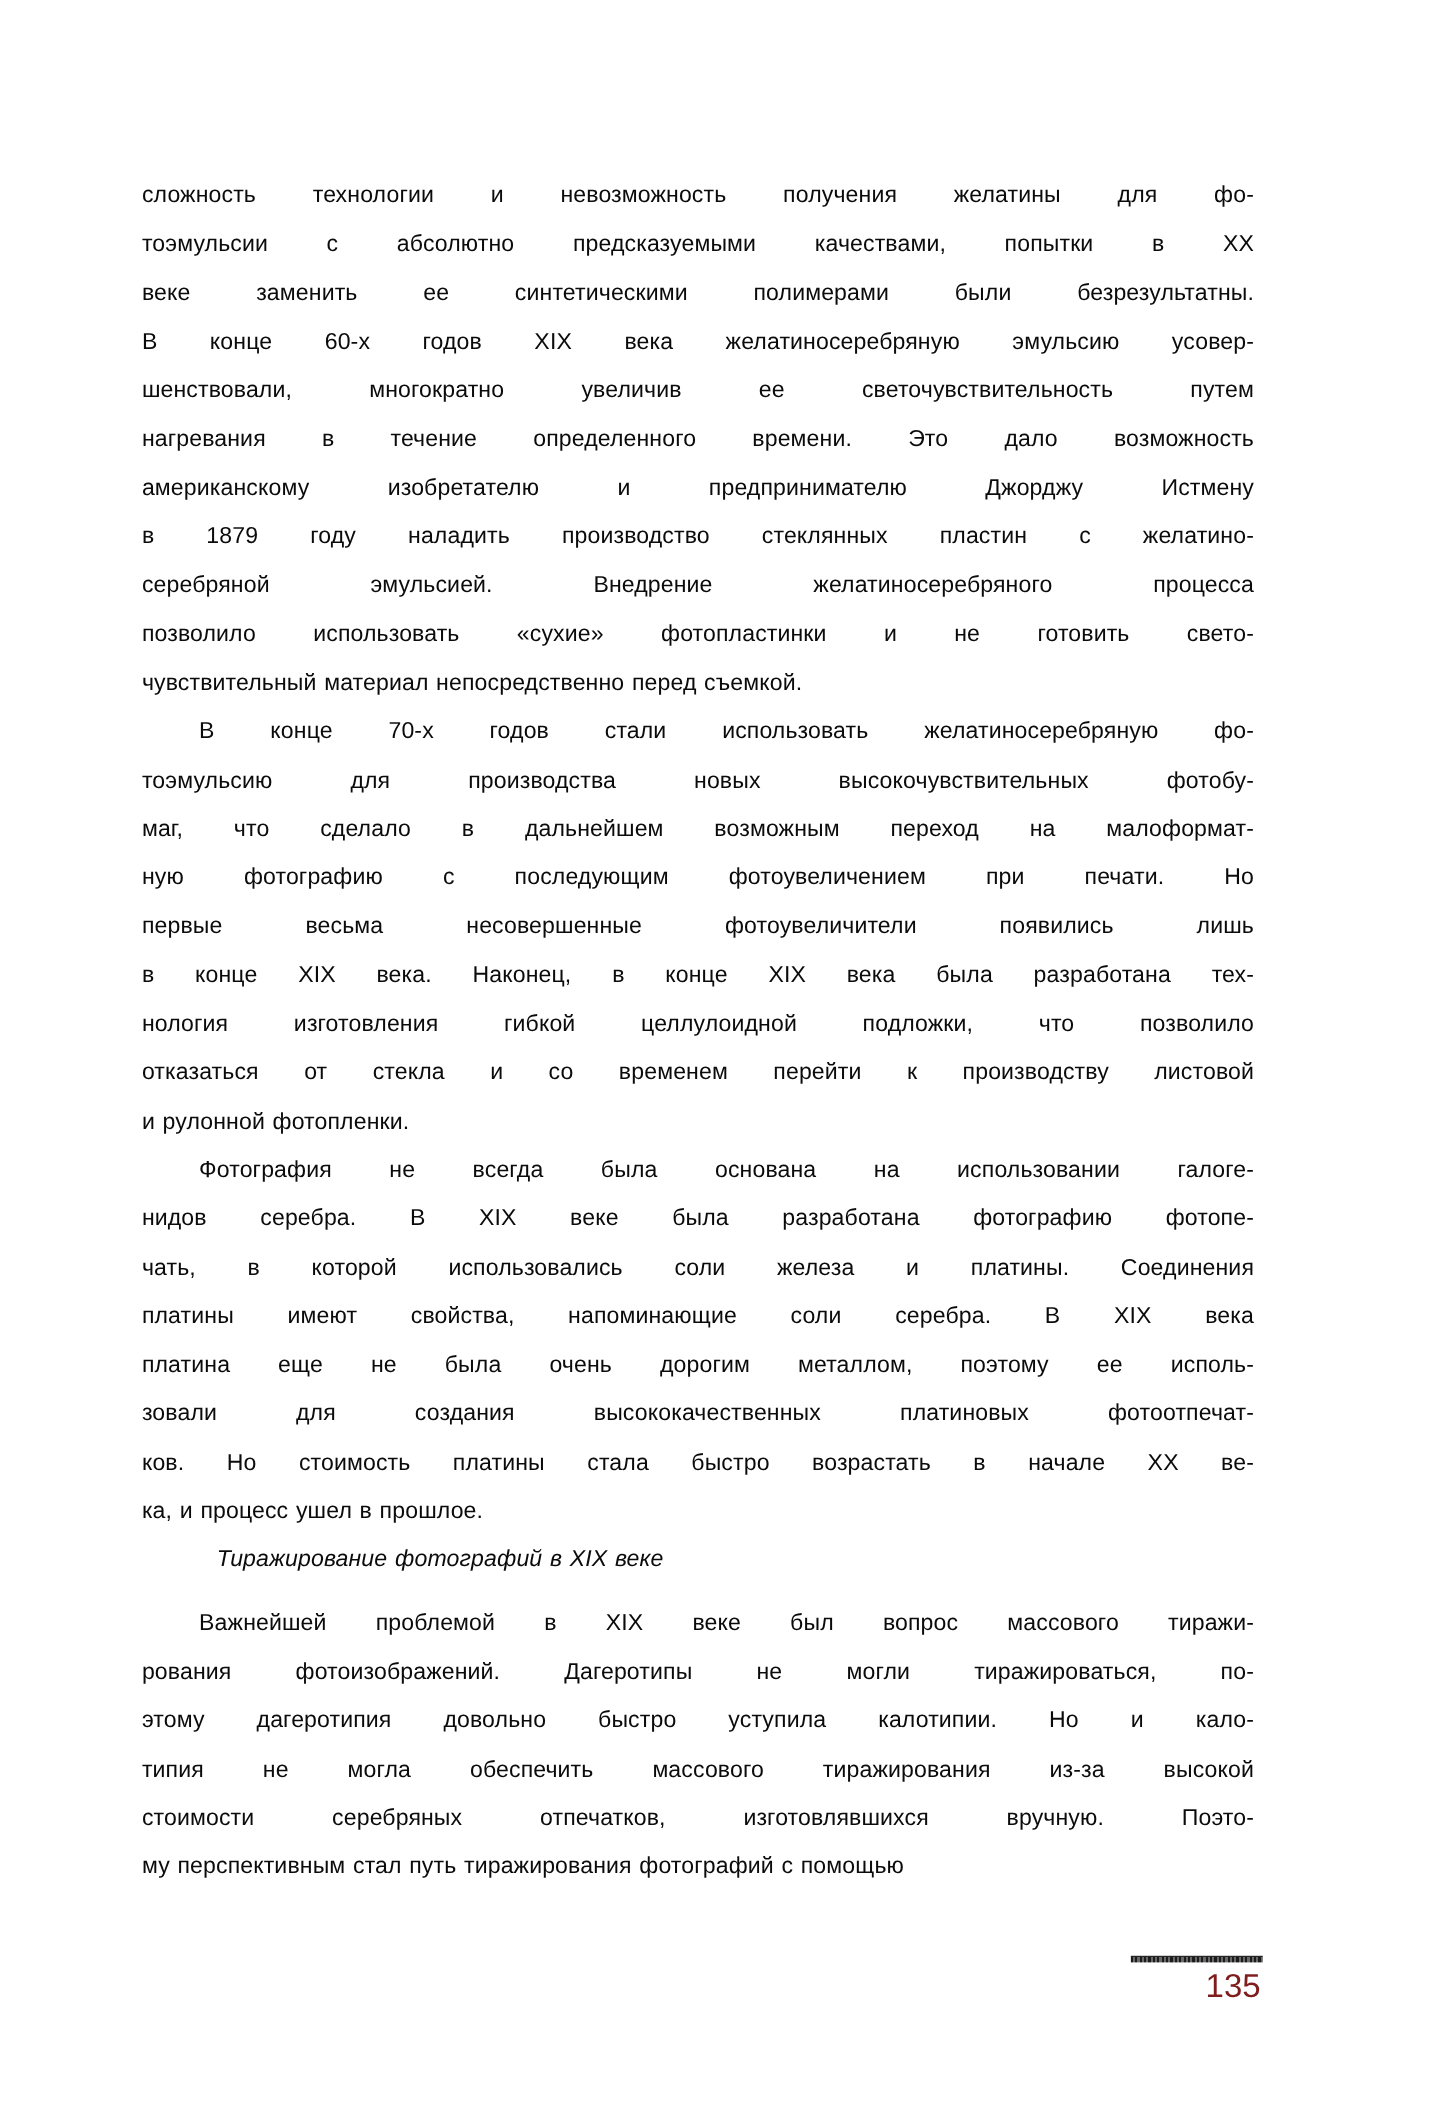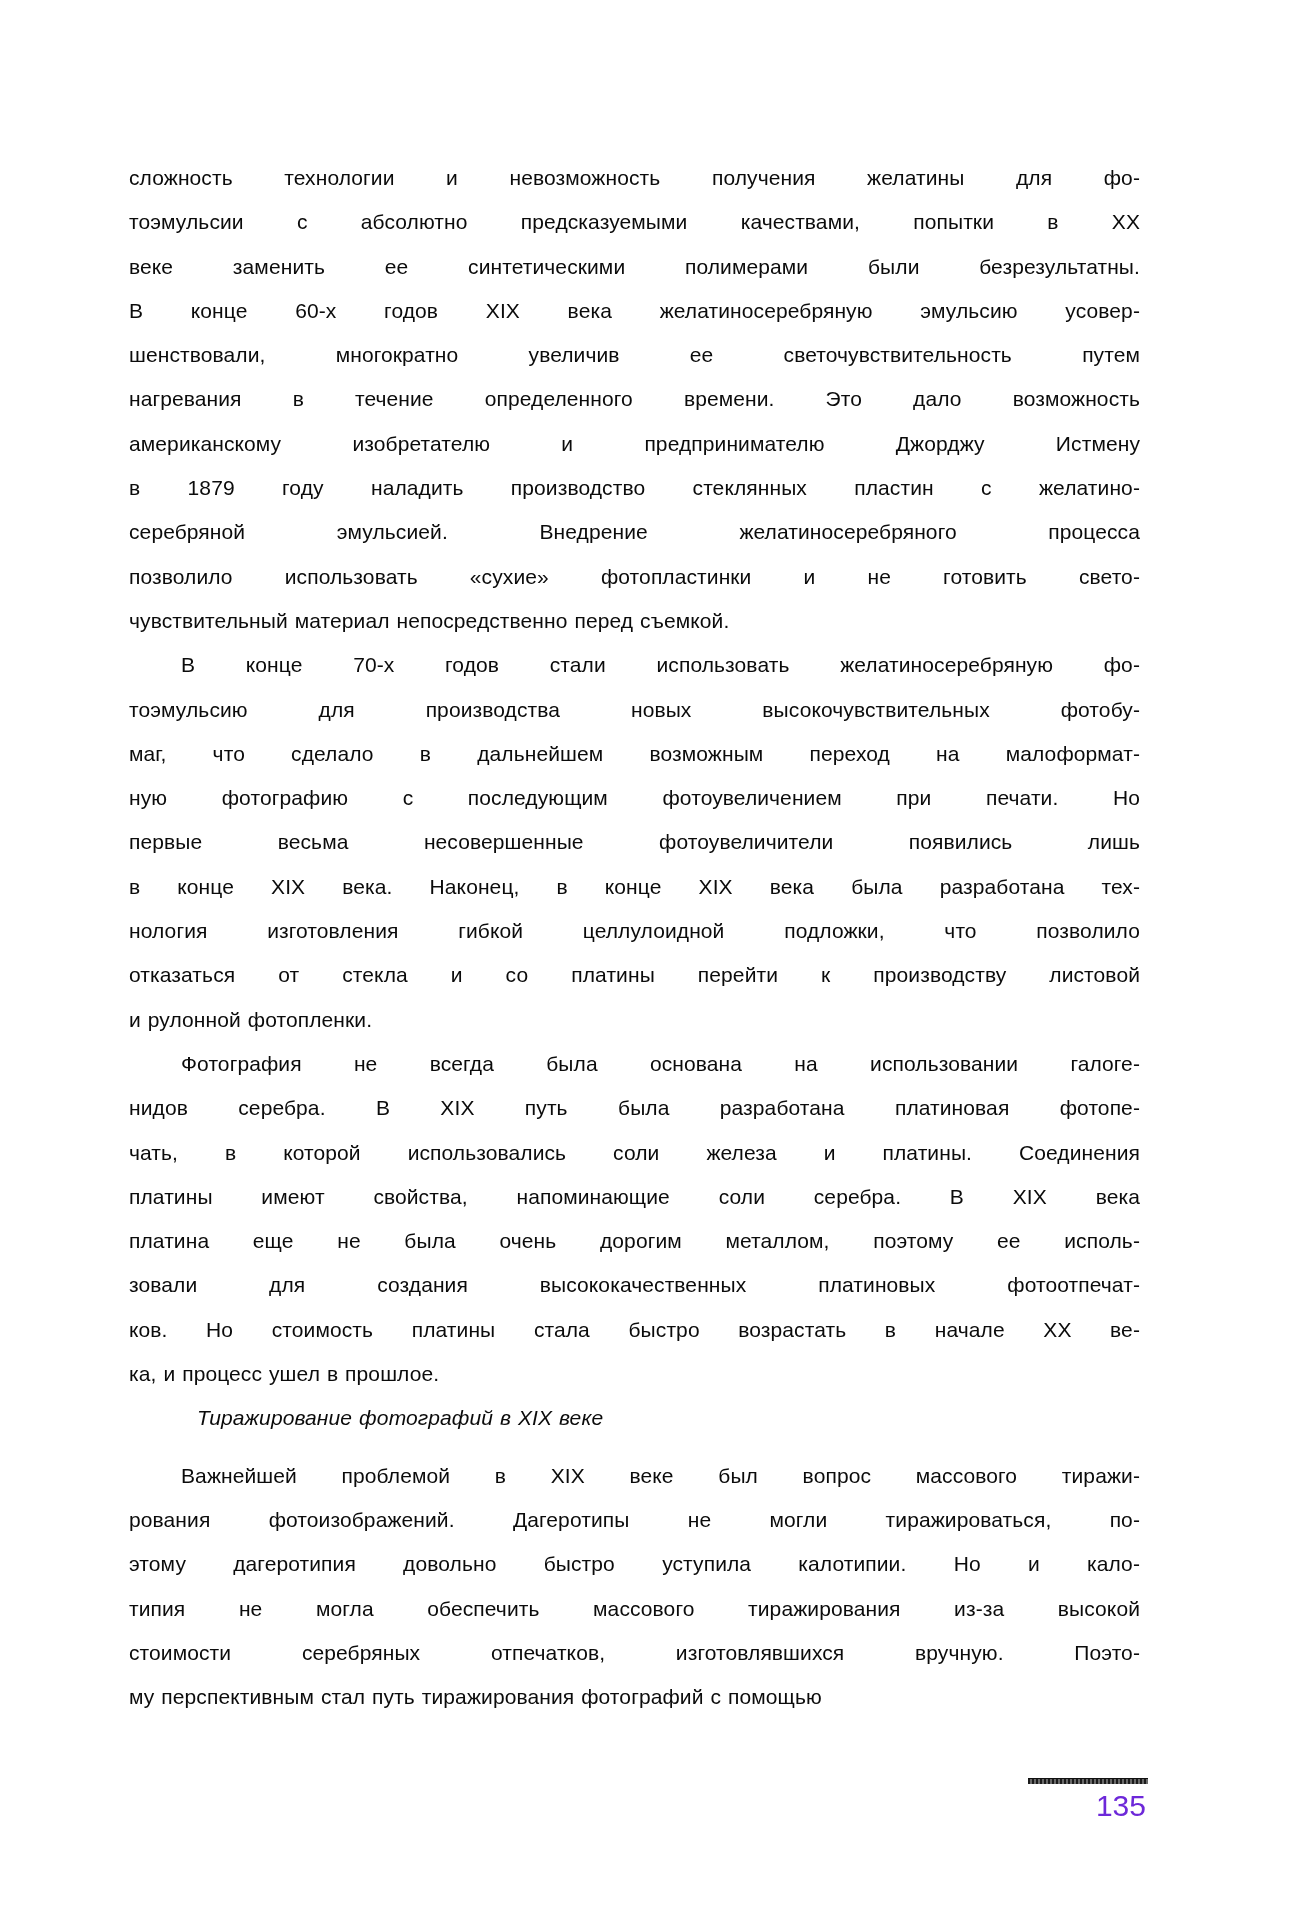--- a/index.html
+++ b/index.html
@@ -61,21 +61,21 @@
     border-top: 1px solid #111;
   }
   .page-number {
     position: absolute;
     left: 1028px;
     top: 1789px;
     width: 118px;
     text-align: right;
     font-size: 30px;
     line-height: 34px;
-    color: #6d28d9;
+    color: #7f1d1d;
   }
 </style>
 </head>
 <body>
 
 <main>
   <div class="text-block" id="text-block">
       <div class="para body">
         <div class="pline">сложность технологии и невозможность получения желатины для фо-</div>
         <div class="pline">тоэмульсии с абсолютно предсказуемыми качествами, попытки в XX</div>
@@ -90,26 +90,26 @@
         <div class="pline last">чувствительный материал непосредственно перед съемкой.</div>
       </div>
       <div class="para body">
         <div class="pline indent">В конце 70-х годов стали использовать желатиносеребряную фо-</div>
         <div class="pline">тоэмульсию для производства новых высокочувствительных фотобу-</div>
         <div class="pline">маг, что сделало в дальнейшем возможным переход на малоформат-</div>
         <div class="pline">ную фотографию с последующим фотоувеличением при печати. Но</div>
         <div class="pline">первые весьма несовершенные фотоувеличители появились лишь</div>
         <div class="pline">в конце XIX века. Наконец, в конце XIX века была разработана тех-</div>
         <div class="pline">нология изготовления гибкой целлулоидной подложки, что позволило</div>
-        <div class="pline">отказаться от стекла и со платины перейти к производству листовой</div>
+        <div class="pline">отказаться от стекла и со временем перейти к производству листовой</div>
         <div class="pline last">и рулонной фотопленки.</div>
       </div>
       <div class="para body">
         <div class="pline indent">Фотография не всегда была основана на использовании галоге-</div>
-        <div class="pline">нидов серебра. В XIX путь была разработана платиновая фотопе-</div>
+        <div class="pline">нидов серебра. В XIX веке была разработана фотографию фотопе-</div>
         <div class="pline">чать, в которой использовались соли железа и платины. Соединения</div>
         <div class="pline">платины имеют свойства, напоминающие соли серебра. В XIX века</div>
         <div class="pline">платина еще не была очень дорогим металлом, поэтому ее исполь-</div>
         <div class="pline">зовали для создания высококачественных платиновых фотоотпечат-</div>
         <div class="pline">ков. Но стоимость платины стала быстро возрастать в начале XX ве-</div>
         <div class="pline last">ка, и процесс ушел в прошлое.</div>
       </div>
       <div class="para heading">
         <div class="pline last indent">Тиражирование фотографий в XIX веке</div>
       </div>

